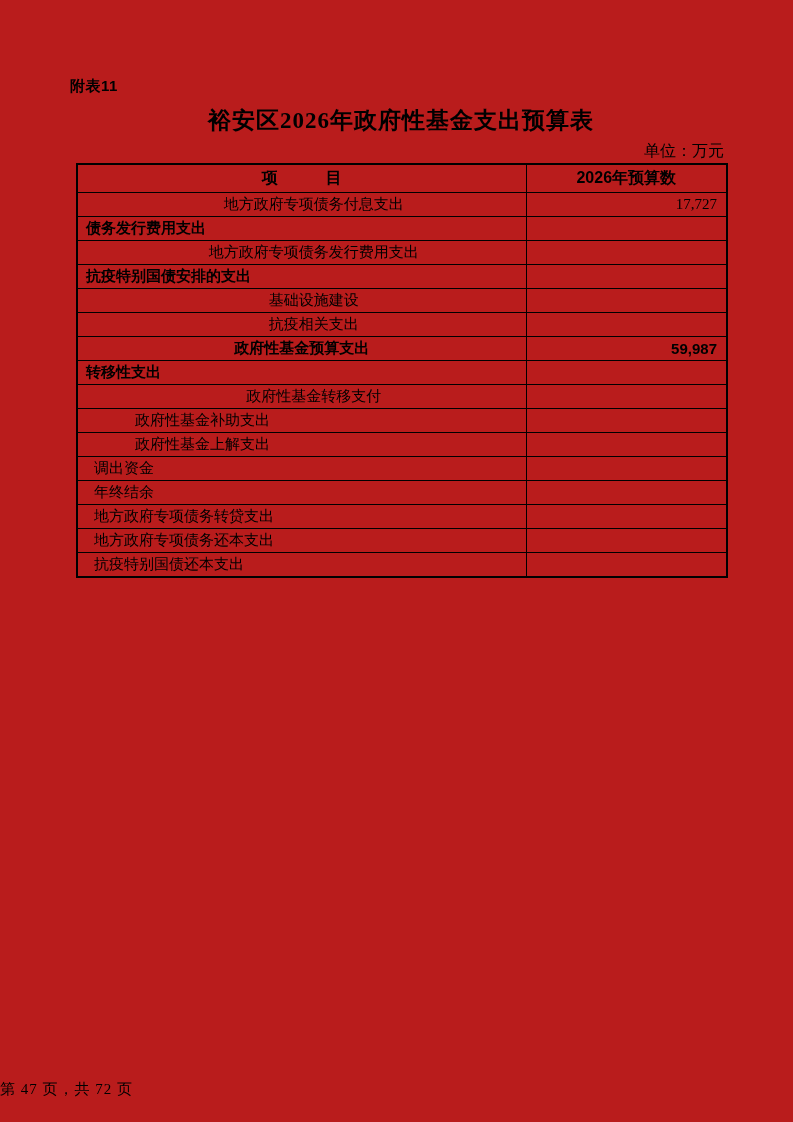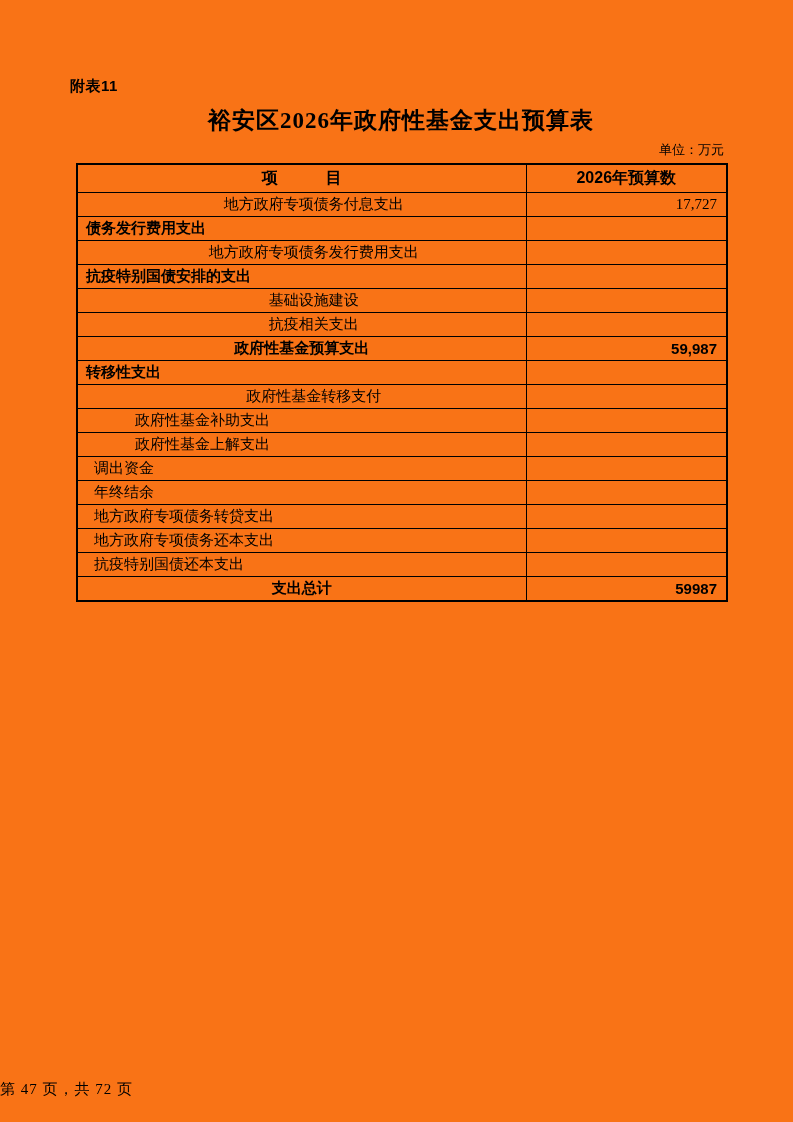--- a/index.html
+++ b/index.html
@@ -1,20 +1,20 @@
 <!DOCTYPE html>
 <html><head>
 <meta charset="utf-8">
 <style>
   html, body { margin: 0; padding: 0; background: #ffffff; }
   .page {
     position: relative;
     width: 793px;
     height: 1122px;
-    background: #f97316;
+    background: #b91c1c;
     color: #000000;
     font-family: "Liberation Serif", serif;
     overflow: hidden;
   }
   .sheet-label {
     position: absolute;
     left: 70px;
     top: 77px;
     font-family: "Liberation Sans", sans-serif;
     font-weight: bold;
@@ -31,21 +31,21 @@
     font-weight: bold;
     font-family: "Liberation Serif", serif;
     letter-spacing: 1px;
   }
   .unit-label {
     position: absolute;
     left: 76px;
     top: 141px;
     width: 648px;
     text-align: right;
-    font-size: 13px;
+    font-size: 16px;
   }
   .budget-table {
     position: absolute;
     left: 76px;
     top: 163px;
     width: 650px;
     border-collapse: collapse;
     table-layout: fixed;
     border: 2px solid #000000;
     font-size: 15px;
@@ -184,22 +184,18 @@
   <tr>
     <td class="lbl ind1">地方政府专项债务还本支出</td>
     <td class="val"></td>
   </tr>
 
   <tr>
     <td class="lbl ind1">抗疫特别国债还本支出</td>
     <td class="val"></td>
   </tr>
 
-  <tr>
-    <td class="lbl hei center">支出总计</td>
-    <td class="val hei">59987</td>
-  </tr>
 </tbody>
   </table>
 
   <div class="page-footer">第 47 页，共 72 页</div>
 
 </div>
 
 </body></html>

